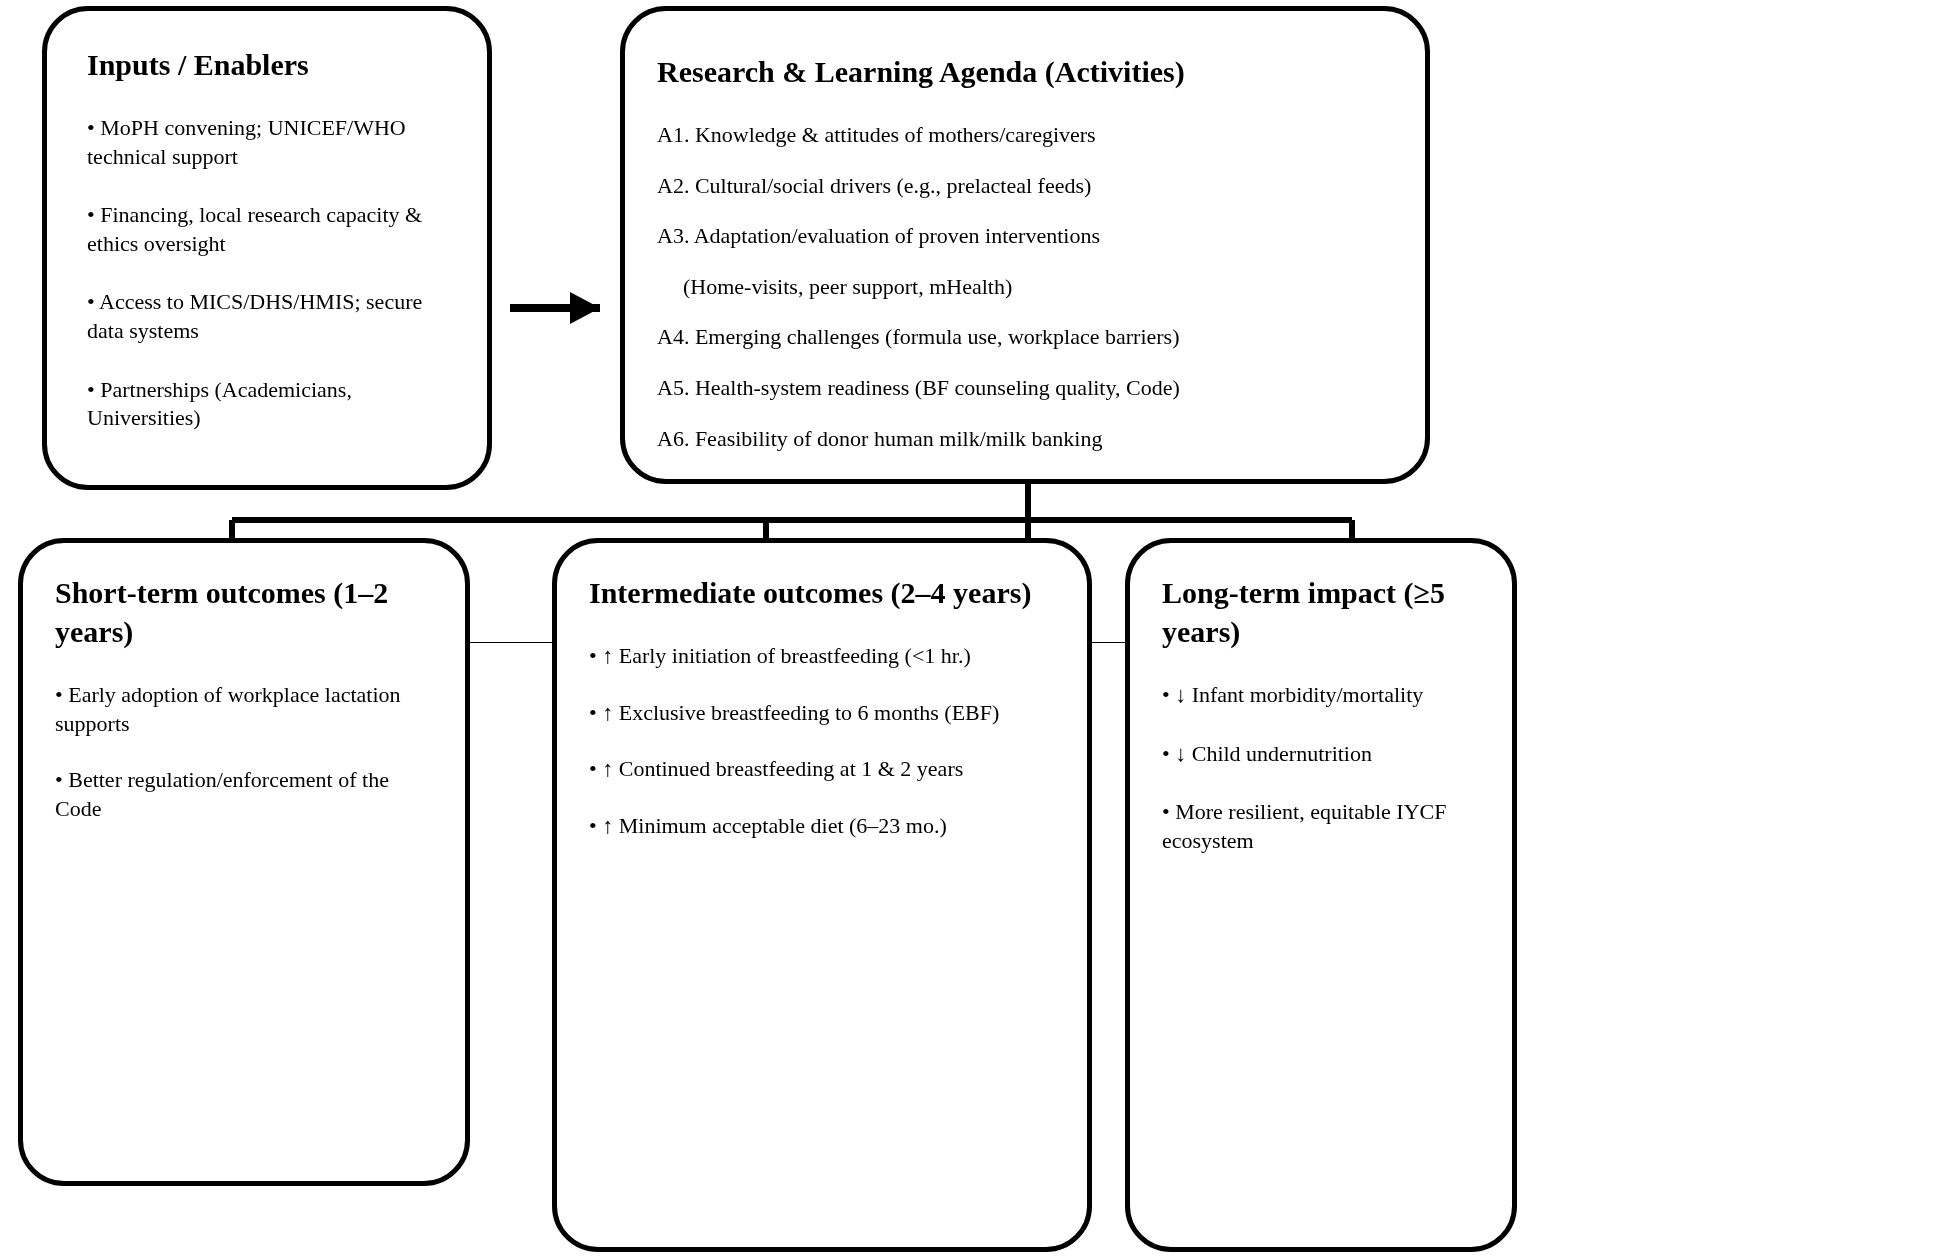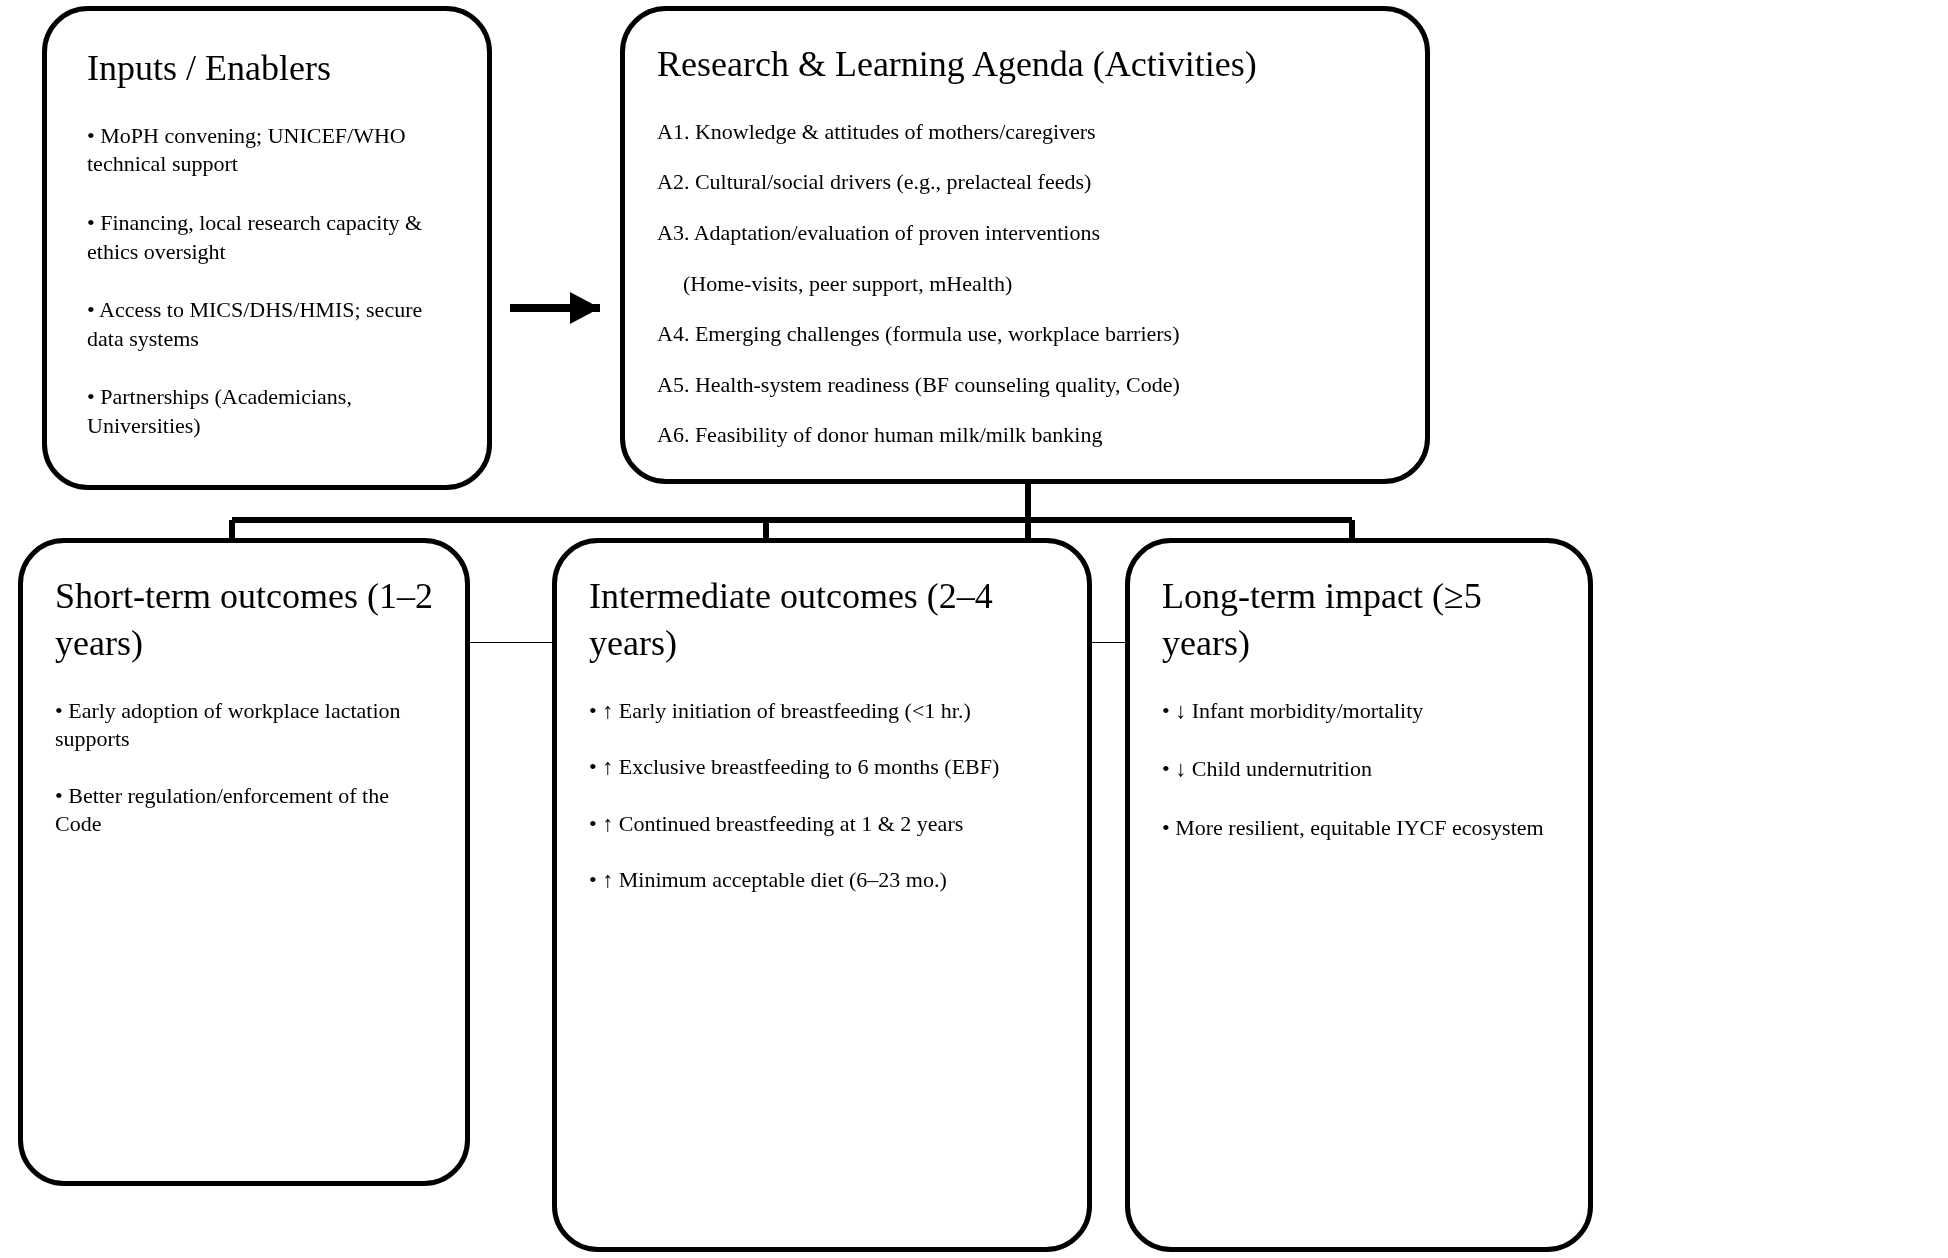--- a/index.html
+++ b/index.html
@@ -14,41 +14,41 @@
     position:absolute;
     border:5px solid #000000;
     border-radius:46px;
     background:#ffffff;
     box-sizing:border-box;
   }
   .box .inner{
     padding:34px 30px 18px 40px;
   }
   .bx-title{
-    font-weight:normal;
-    font-size:36px;
+    font-weight:bold;
+    font-size:30px;
     line-height:1.30;
     margin:0 0 30px 0;
   }
   .bx-line{
     font-size:22px;
     line-height:1.30;
     margin:0 0 26px 0;
   }
   .bx-line:last-child{margin-bottom:0;}
 
   
   #box-inputs   {left:42px;  top:6px;   width:450px;  height:484px;}
   #box-activities{left:620px;top:6px;   width:810px;  height:478px;}
   #box-short    {left:18px;  top:538px; width:452px;  height:648px;}
   #box-inter    {left:552px; top:538px; width:540px;  height:714px;}
-  #box-long     {left:1125px;top:538px; width:468px;  height:714px;}
+  #box-long     {left:1125px;top:538px; width:392px;  height:714px;}
 
   #box-inputs .bx-line{margin-bottom:30px;}
-  #box-activities .inner{padding:30px 10px 18px 32px;}
+  #box-activities .inner{padding:30px 10px 18px 32px;margin-top:11px;}
   #box-activities .bx-line{margin-bottom:22px;}
   #box-short .inner,#box-inter .inner,#box-long .inner{padding:30px 26px 16px 32px;}
   #box-short .bx-line,#box-inter .bx-line{margin-bottom:28px;}
   #box-long .bx-line{margin-bottom:30px;}
 
   
   svg.links{position:absolute;left:0;top:0;width:1948px;height:1258px;pointer-events:none;}
 </style>
 </head>
 <body>

